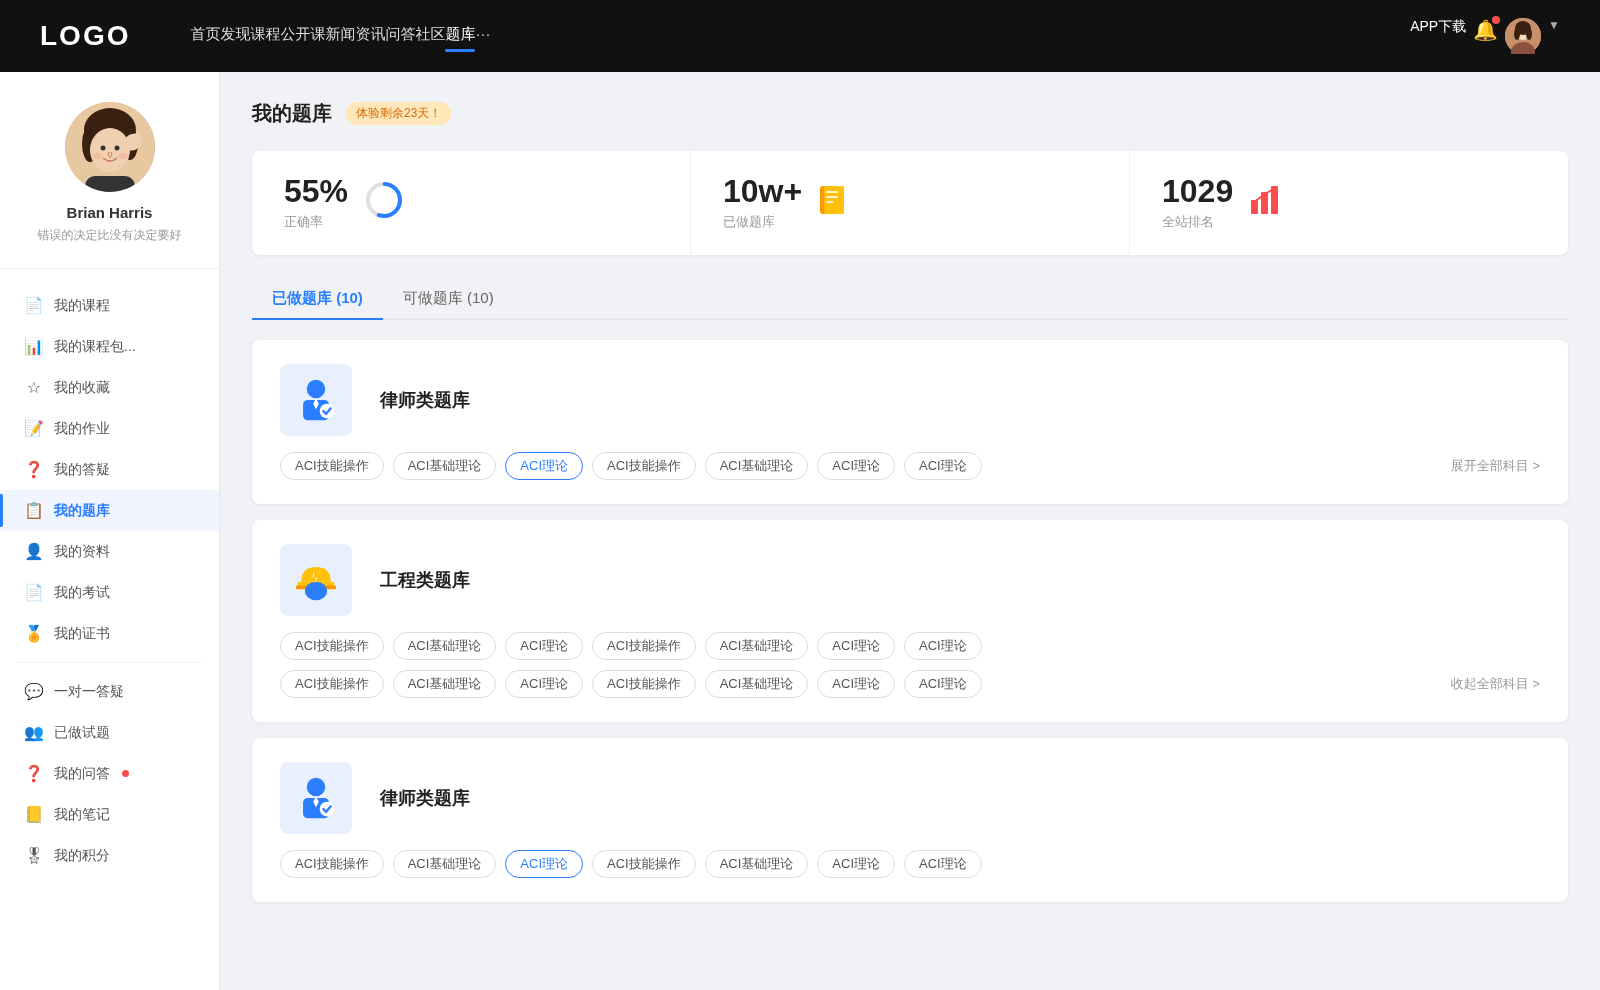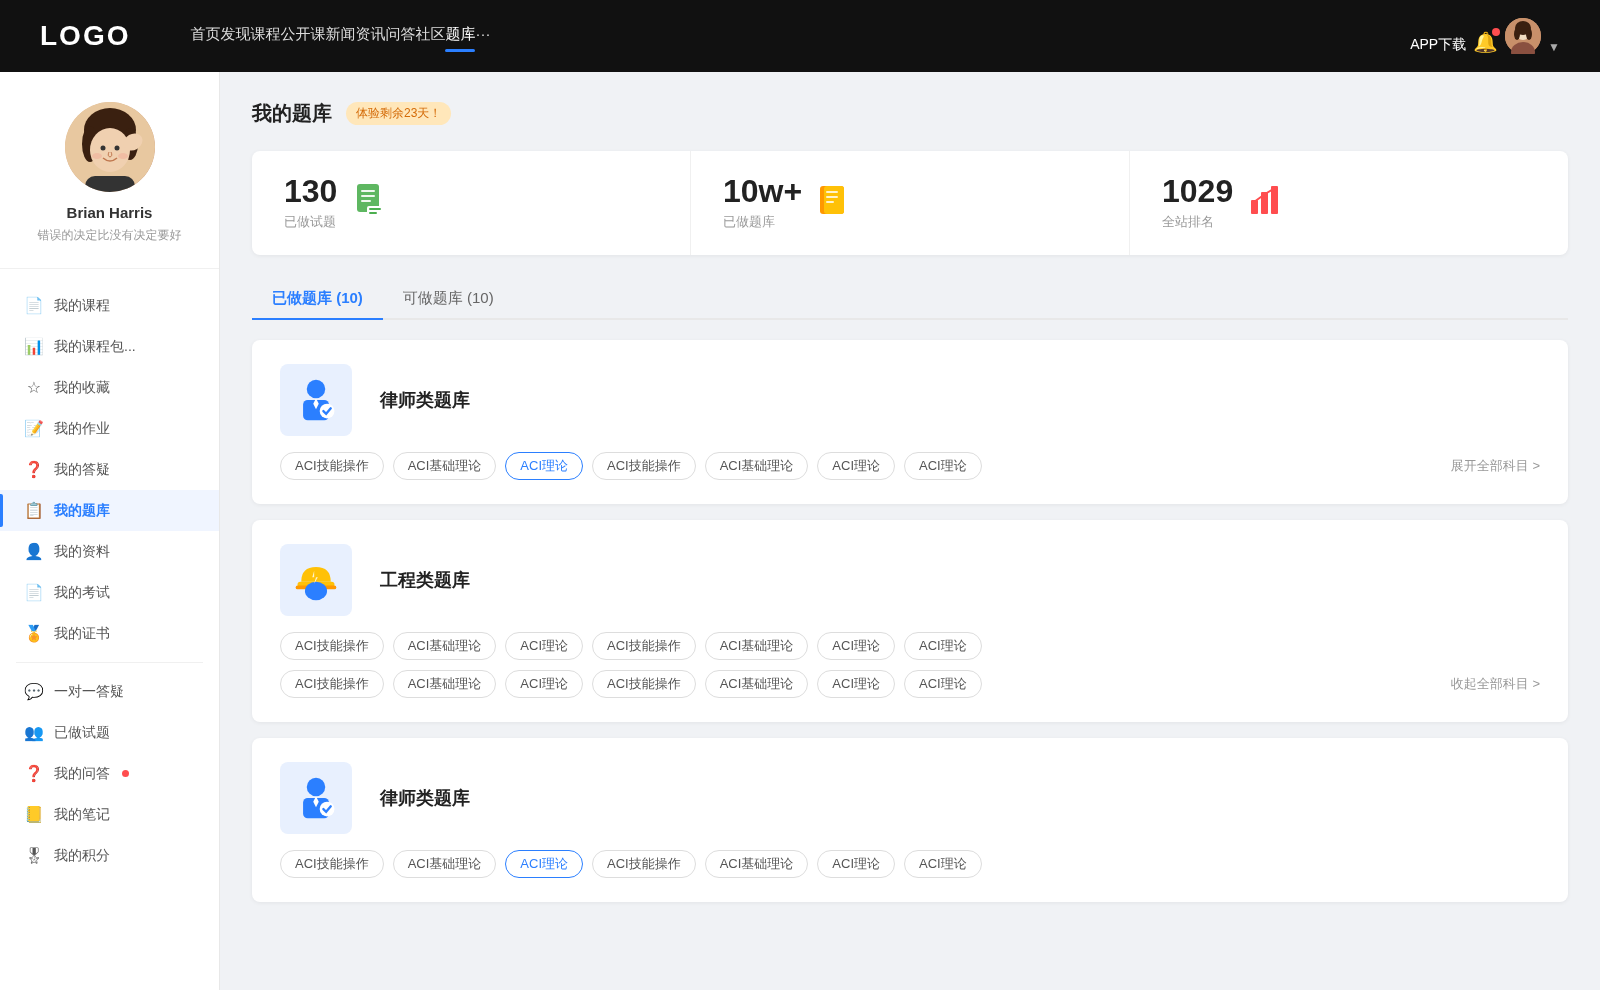--- a/index.html
+++ b/index.html
@@ -42,21 +42,21 @@
       position: absolute;
       bottom: -4px;
       left: 0;
       right: 0;
       height: 3px;
       background: #2b7fff;
       border-radius: 2px;
     }
     .nav-right {
       display: flex;
-      align-items: flex-end;
+      align-items: flex-start;
       gap: 7px;
       color: #fff;
       font-size: 14px;
     }
     .nav-app-download { cursor: pointer; }
     .nav-bell {
       position: relative;
       cursor: pointer;
       font-size: 20px;
     }
@@ -457,38 +457,33 @@
 
   <main class="main-content">
 
     <div class="page-header">
       <h1 class="page-title">我的题库</h1>
       <span class="trial-badge">体验剩余23天！</span>
     </div>
 
     <div class="stats-row">
 
-
       <div class="stat-item">
         <div class="stat-text">
-          <div class="stat-value">130</div>
-          <div class="stat-label">已做试题</div>
+          <div class="stat-value">55%</div>
+          <div class="stat-label">正确率</div>
         </div>
         <div class="stat-icon">
-          <svg width="36" height="36" viewBox="0 0 36 36">
-            <rect x="4" y="2" width="22" height="28" rx="3" fill="#4caf50" opacity="0.9"></rect>
-            <rect x="8" y="8" width="14" height="2" rx="1" fill="#fff" opacity="0.9"></rect>
-            <rect x="8" y="13" width="14" height="2" rx="1" fill="#fff" opacity="0.9"></rect>
-            <rect x="8" y="18" width="10" height="2" rx="1" fill="#fff" opacity="0.9"></rect>
-            <rect x="14" y="24" width="16" height="10" rx="2" fill="#fff"></rect>
-            <rect x="16" y="26" width="12" height="2" rx="1" fill="#4caf50"></rect>
-            <rect x="16" y="30" width="8" height="2" rx="1" fill="#4caf50"></rect>
+          <svg width="40" height="40" viewBox="0 0 40 40">
+            <circle cx="20" cy="20" r="16" fill="none" stroke="#e0e0e0" stroke-width="4"></circle>
+            <circle cx="20" cy="20" r="16" fill="none" stroke="#2b7fff" stroke-width="4" stroke-dasharray="55.3 45.2" stroke-dashoffset="25" stroke-linecap="round"></circle>
           </svg>
         </div>
       </div>
+
 
       <div class="stat-item">
         <div class="stat-text">
           <div class="stat-value">10w+</div>
           <div class="stat-label">已做题库</div>
         </div>
         <div class="stat-icon">
           <svg width="36" height="36" viewBox="0 0 36 36">
             <rect x="2" y="4" width="24" height="28" rx="3" fill="#ff9800"></rect>
             <rect x="6" y="4" width="20" height="28" rx="3" fill="#ffc107"></rect>

